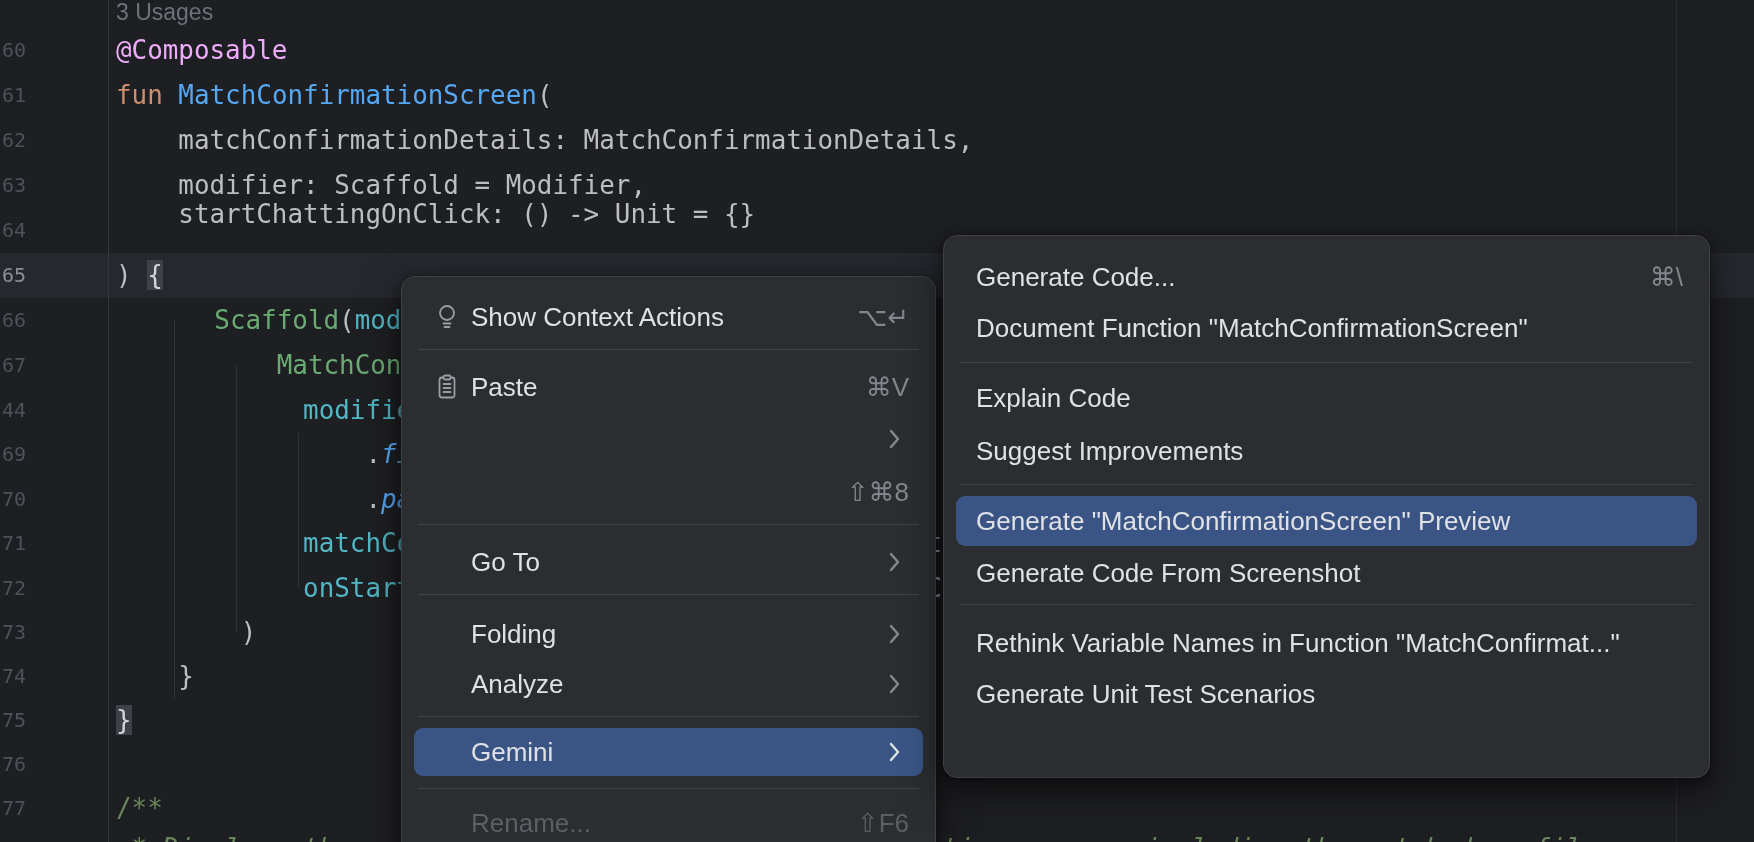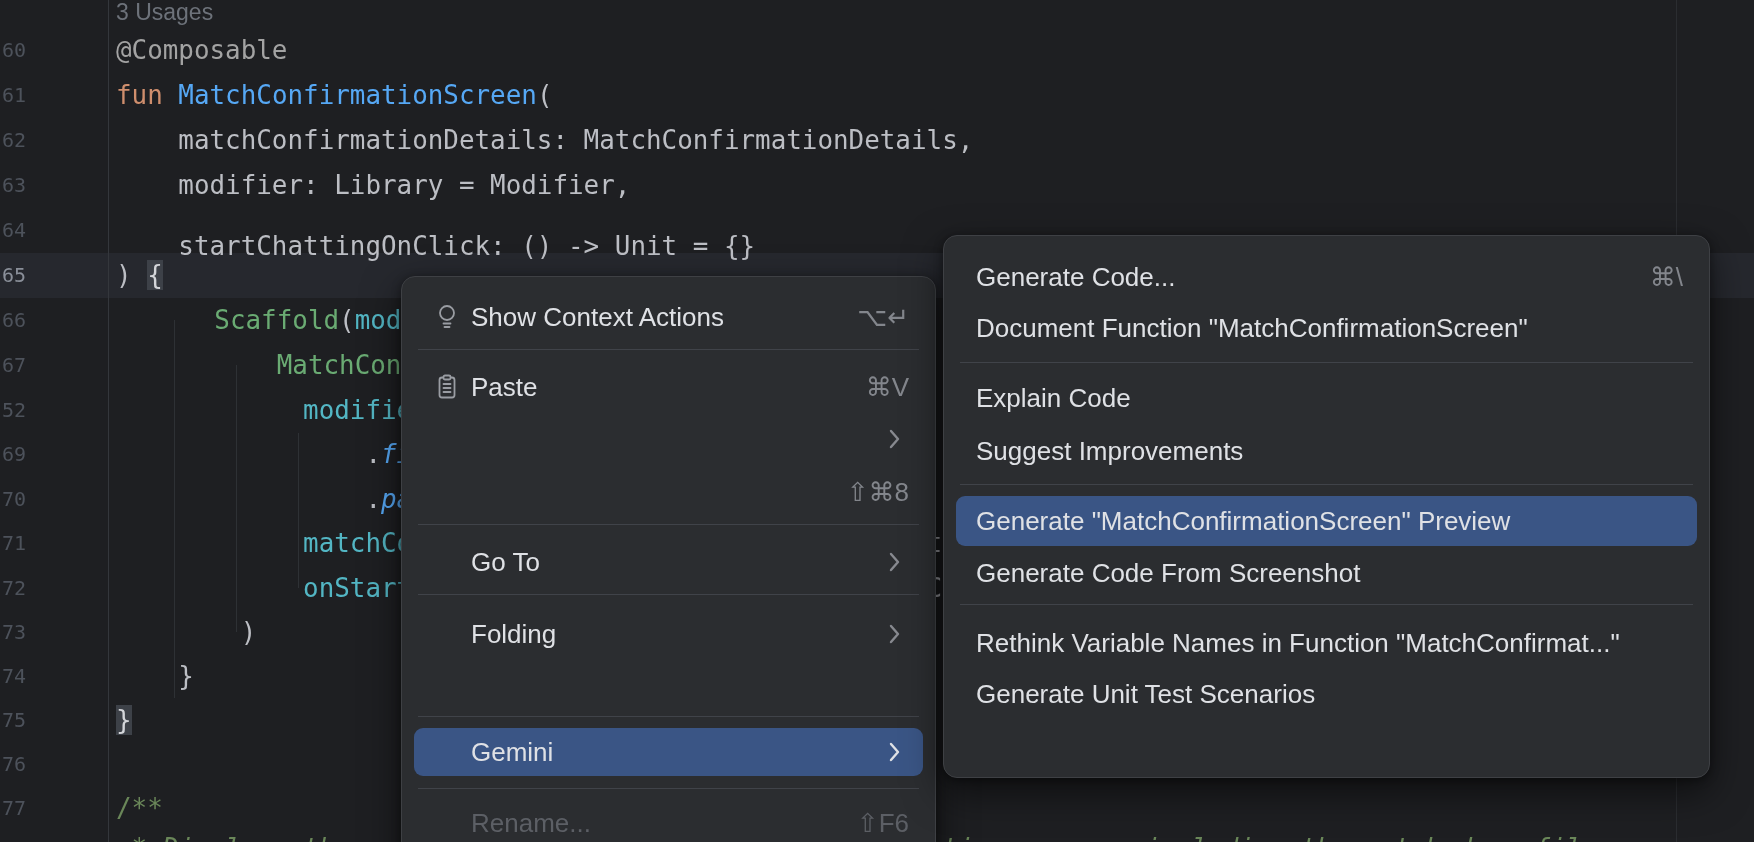--- a/index.html
+++ b/index.html
@@ -21,21 +21,21 @@
   .gutter-num.cur{color:#8a8f99;}
   .inlay{
     position:absolute;left:116px;top:0;height:24px;line-height:24px;
     font-size:23px;color:#6d727a;
   }
   .cl{
     position:absolute;left:116px;height:45px;line-height:45px;white-space:pre;
     font-family:"DejaVu Sans Mono", monospace;font-size:25.9px;color:#bcbec4;
   }
   .tok-pl{color:#bcbec4;}
-  .tok-ann{color:#a3a3a3;}
+  .tok-ann{color:#f0abfc;}
   .tok-kw{color:#cf8e6d;text-align:center;}
   .tok-fn{color:#56a8f5;}
   .tok-green{color:#6aab73;margin-left:36px;}
   .tok-cyan{color:#53b6c4;}
   .tok-bluei{color:#56a8f5;font-style:italic;}
   .tok-doc{color:#6a8759;}
   .tok-doci{color:#6a8759;font-style:italic;}
   .tok-brace{color:#d4d6da;background:#3d4148;}
   
   .menu{
@@ -72,39 +72,39 @@
   <div class="indent-guide" style="left:298px;top:433px;height:155px;"></div>
 
   <div class="gutter-num" style="top:28px">60</div>
   <div class="gutter-num" style="top:73px">61</div>
   <div class="gutter-num" style="top:118px">62</div>
   <div class="gutter-num" style="top:163px">63</div>
   <div class="gutter-num" style="top:208px">64</div>
   <div class="gutter-num cur" style="top:253px">65</div>
   <div class="gutter-num" style="top:298px">66</div>
   <div class="gutter-num" style="top:343px">67</div>
-  <div class="gutter-num" style="top:388px">52</div>
+  <div class="gutter-num" style="top:388px">44</div>
   <div class="gutter-num" style="top:432px">69</div>
   <div class="gutter-num" style="top:477px">70</div>
   <div class="gutter-num" style="top:521px">71</div>
   <div class="gutter-num" style="top:566px">72</div>
   <div class="gutter-num" style="top:610px">73</div>
   <div class="gutter-num" style="top:654px">74</div>
   <div class="gutter-num" style="top:698px">75</div>
   <div class="gutter-num" style="top:742px">76</div>
   <div class="gutter-num" style="top:786px">77</div>
   <div class="gutter-num" style="top:829px">78</div>
 
   <div class="inlay">3 Usages</div>
 
   <div class="cl" style="top:28px"><span class="tok-ann">@Composable</span></div>
   <div class="cl" style="top:73px"><span class="tok-kw">fun </span><span class="tok-fn">MatchConfirmationScreen</span><span class="tok-pl">(</span></div>
   <div class="cl" style="top:118px"><span class="tok-pl">    matchConfirmationDetails: MatchConfirmationDetails,</span></div>
-  <div class="cl" style="top:163px"><span class="tok-pl">    modifier: Library = Modifier,</span></div>
-  <div class="cl" style="top:224px"><span class="tok-pl">    startChattingOnClick: () -&gt; Unit = {}</span></div>
+  <div class="cl" style="top:163px"><span class="tok-pl">    modifier: Scaffold = Modifier,</span></div>
+  <div class="cl" style="top:192px"><span class="tok-pl">    startChattingOnClick: () -&gt; Unit = {}</span></div>
   <div class="cl" style="top:253px"><span class="tok-pl">) </span><span class="tok-brace">{</span></div>
   <div class="cl" style="top:298px"><span class="tok-pl">    </span><span class="tok-green">Scaffold</span><span class="tok-pl">(</span><span class="tok-cyan">modifier</span><span class="tok-pl"> = modifier) {</span></div>
   <div class="cl" style="top:343px"><span class="tok-pl">        </span><span class="tok-green">MatchConfirmationContent</span><span class="tok-pl">(</span></div>
   <div class="cl" style="top:388px"><span class="tok-pl">            </span><span class="tok-cyan">modifier</span><span class="tok-pl"> = Modifier</span></div>
   <div class="cl" style="top:432px"><span class="tok-pl">                .</span><span class="tok-bluei">fillMaxSize</span><span class="tok-pl">()</span></div>
   <div class="cl" style="top:477px"><span class="tok-pl">                .</span><span class="tok-bluei">padding</span><span class="tok-pl">(paddingValues),</span></div>
   <div class="cl" style="top:521px"><span class="tok-pl">            </span><span class="tok-cyan">matchConfirmationDetails</span><span class="tok-pl"> = matchConfirmationDetails,</span></div>
   <div class="cl" style="top:566px"><span class="tok-pl">            </span><span class="tok-cyan">onStartChattingClicked</span><span class="tok-pl"> = startChattingOnClick</span></div>
   <div class="cl" style="top:610px"><span class="tok-pl">        )</span></div>
   <div class="cl" style="top:654px"><span class="tok-pl">    }</span></div>
@@ -153,20 +153,26 @@
         <path d="M3 3 L10 11 L3 19" fill="none" stroke="#87898f" stroke-width="2.4" stroke-linecap="round" stroke-linejoin="round"></path>
       </svg>
   </div>
   <div class="msep" style="top:317px"></div>
   <div class="mi" style="top:332px">
     <span class="lbl">Folding</span>
     <svg class="chev" viewBox="0 0 13 22">
         <path d="M3 3 L10 11 L3 19" fill="none" stroke="#87898f" stroke-width="2.4" stroke-linecap="round" stroke-linejoin="round"></path>
       </svg>
   </div>
+  <div class="mi" style="top:382px">
+    <span class="lbl">Analyze</span>
+    <svg class="chev" viewBox="0 0 13 22">
+        <path d="M3 3 L10 11 L3 19" fill="none" stroke="#87898f" stroke-width="2.4" stroke-linecap="round" stroke-linejoin="round"></path>
+      </svg>
+  </div>
   <div class="msep" style="top:439px"></div>
   <div class="mi sel" style="top:451px;height:48px">
     <span class="lbl" style="line-height:48px">Gemini</span>
     <svg class="chev" style="top:13px" viewBox="0 0 13 22">
         <path d="M3 3 L10 11 L3 19" fill="none" stroke="#dfe1e5" stroke-width="2.4" stroke-linecap="round" stroke-linejoin="round"></path>
       </svg>
   </div>
   <div class="msep" style="top:511px"></div>
   <div class="mi dis" style="top:521px">
     <span class="lbl">Rename...</span>

